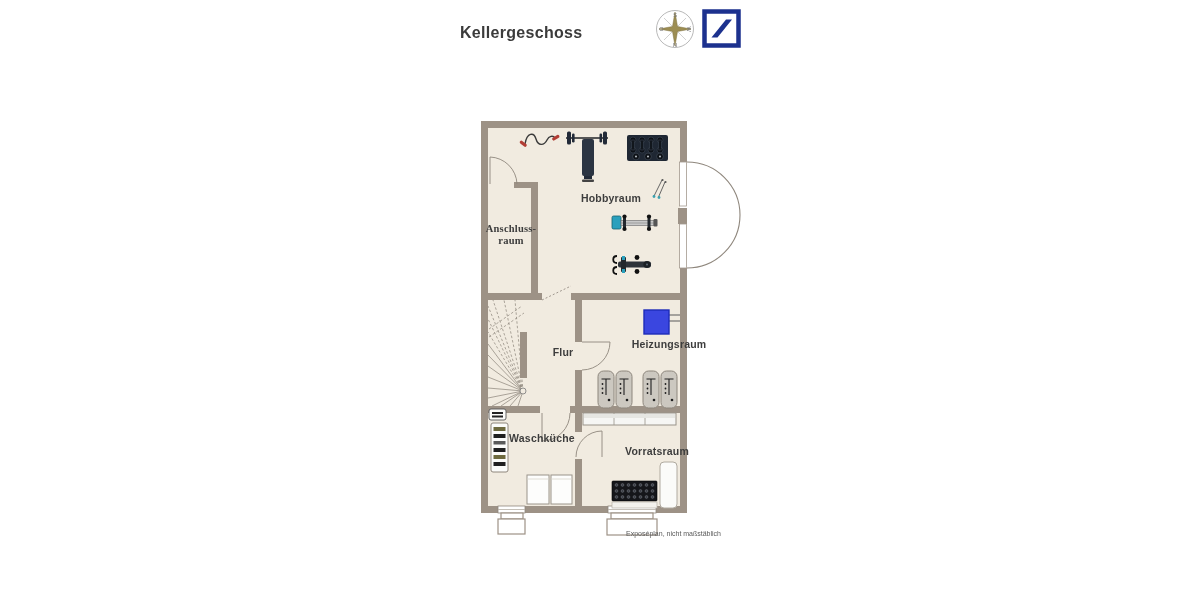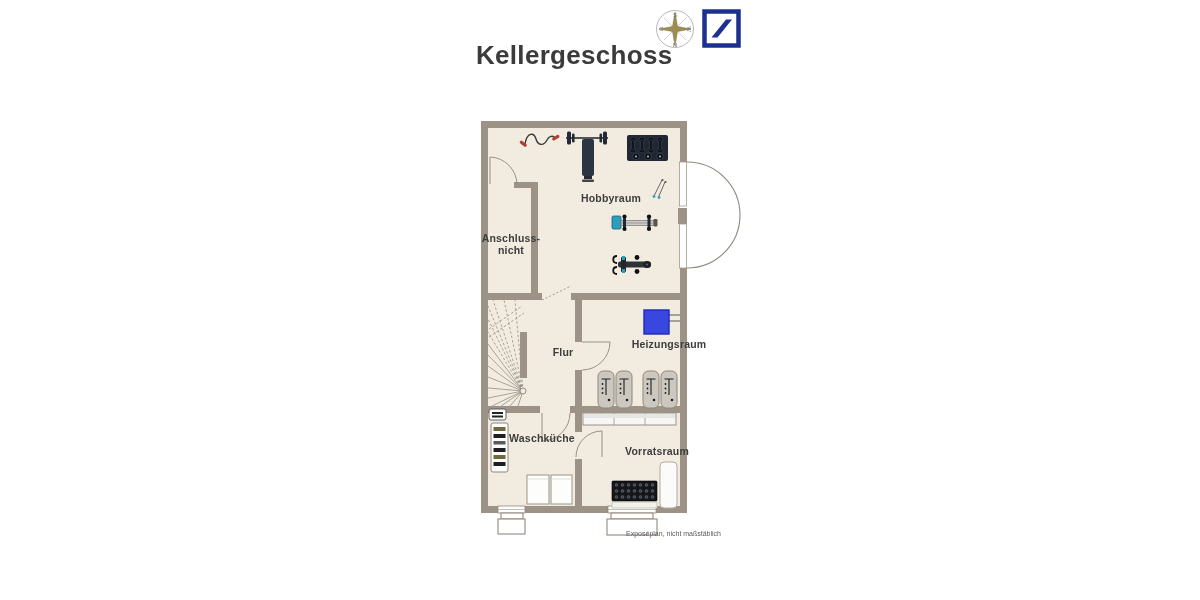--- a/index.html
+++ b/index.html
@@ -1,18 +1,18 @@
 <!DOCTYPE html>
 <html><head>
 <meta charset="utf-8">
 <style>
   html,body{margin:0;padding:0;background:#fff;}
   .canvas{position:relative;width:1200px;height:600px;background:#ffffff;overflow:hidden;
           font-family:"Liberation Sans",sans-serif;}
-  .page-title{position:absolute;left:460px;top:24px;margin:16px;font-size:26px;font-weight:bold;
+  .page-title{position:absolute;left:460px;top:24px;margin:0;font-size:16px;font-weight:bold;
               color:#3b3b3b;letter-spacing:.3px;}
   .compass{position:absolute;left:654px;top:7px;}
   .db-logo{position:absolute;left:702px;top:9px;}
   .plan-svg{position:absolute;left:455px;top:110px;}
   .room-label{position:absolute;font-size:10.5px;font-weight:600;color:#3d3d3d;
               text-align:center;line-height:12px;letter-spacing:.2px;}
   .footnote{position:absolute;left:571px;top:530px;width:150px;text-align:right;
             font-size:7px;color:#5a5a5a;}
   .compass-letter{font-size:5.5px;fill:#666;font-family:"Liberation Sans",sans-serif;}
 </style>
@@ -310,23 +310,23 @@
           <circle cx="191.5" cy="387" r="1.4"></circle>
           <circle cx="197.5" cy="387" r="1.4"></circle>
       </g>
       <rect x="157" y="392" width="45" height="6" fill="#f3f1ec" stroke="#b8b2a8" stroke-width="0.7"></rect>
     </g>
 
     <rect x="205" y="352" width="17" height="46" rx="4" fill="#fbfbf9" stroke="#b0aaa0" stroke-width="1"></rect>
   </svg>
 
   <div class="room-label" style="left:571px;top:192px;width:80px;">Hobbyraum</div>
-  <div class="room-label" style="left:476px;top:232px;width:70px;">
+  <div class="room-label" style="left:476px;top:223px;width:70px;font-family:Liberation Serif, serif;">
     <div>Anschluss-</div>
-    <div>nicht</div>
+    <div>raum</div>
   </div>
   <div class="room-label" style="left:538px;top:346px;width:50px;">Flur</div>
   <div class="room-label" style="left:584px;top:338px;width:90px;margin-left:40px;">Heizungsraum</div>
   <div class="room-label" style="left:497px;top:432px;width:90px;">Waschküche</div>
   <div class="room-label" style="left:612px;top:445px;width:90px;">Vorratsraum</div>
 
   <div class="footnote">Exposéplan, nicht maßstäblich</div>
 </div>
 
 </body></html>

